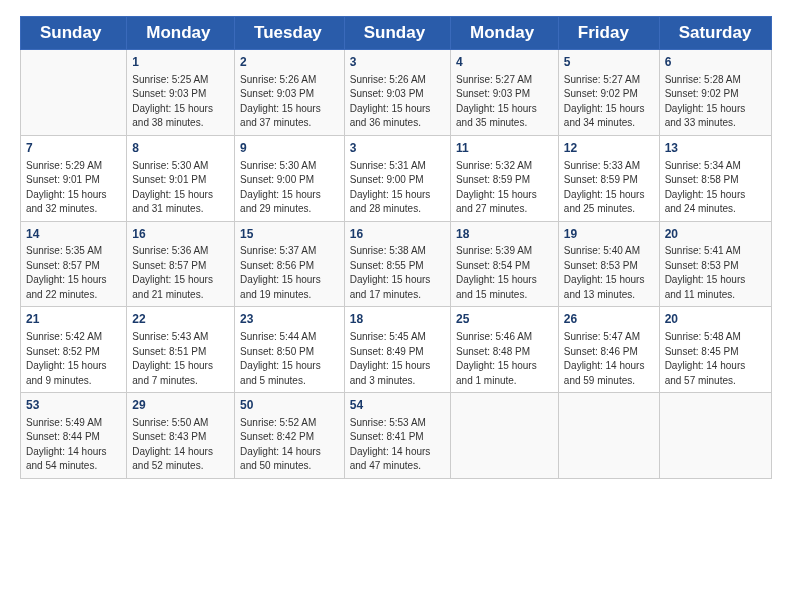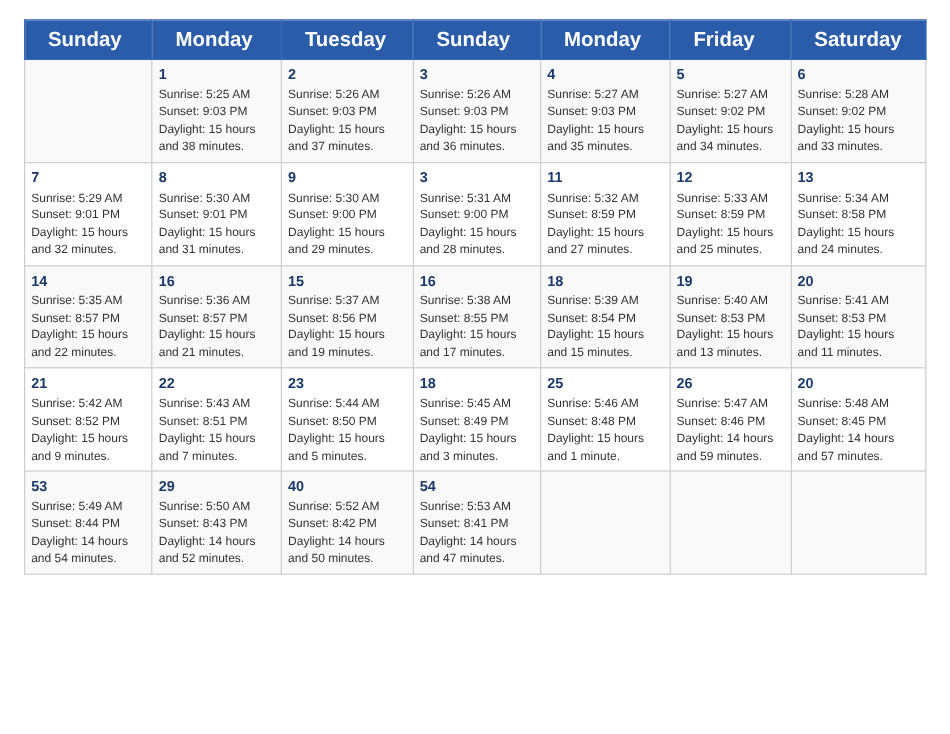--- a/index.html
+++ b/index.html
@@ -234,21 +234,21 @@
         <tr>
           <td>
             <span class="day-num">53</span>
             <div class="day-info">Sunrise: 5:49 AM<br>Sunset: 8:44 PM<br>Daylight: 14 hours<br>and 54 minutes.</div>
           </td>
           <td>
             <span class="day-num">29</span>
             <div class="day-info">Sunrise: 5:50 AM<br>Sunset: 8:43 PM<br>Daylight: 14 hours<br>and 52 minutes.</div>
           </td>
           <td>
-            <span class="day-num">40</span>
+            <span class="day-num">50</span>
             <div class="day-info">Sunrise: 5:52 AM<br>Sunset: 8:42 PM<br>Daylight: 14 hours<br>and 50 minutes.</div>
           </td>
           <td>
             <span class="day-num">54</span>
             <div class="day-info">Sunrise: 5:53 AM<br>Sunset: 8:41 PM<br>Daylight: 14 hours<br>and 47 minutes.</div>
           </td>
           <td class="empty-cell"></td>
           <td class="empty-cell"></td>
           <td class="empty-cell"></td>
         </tr>

